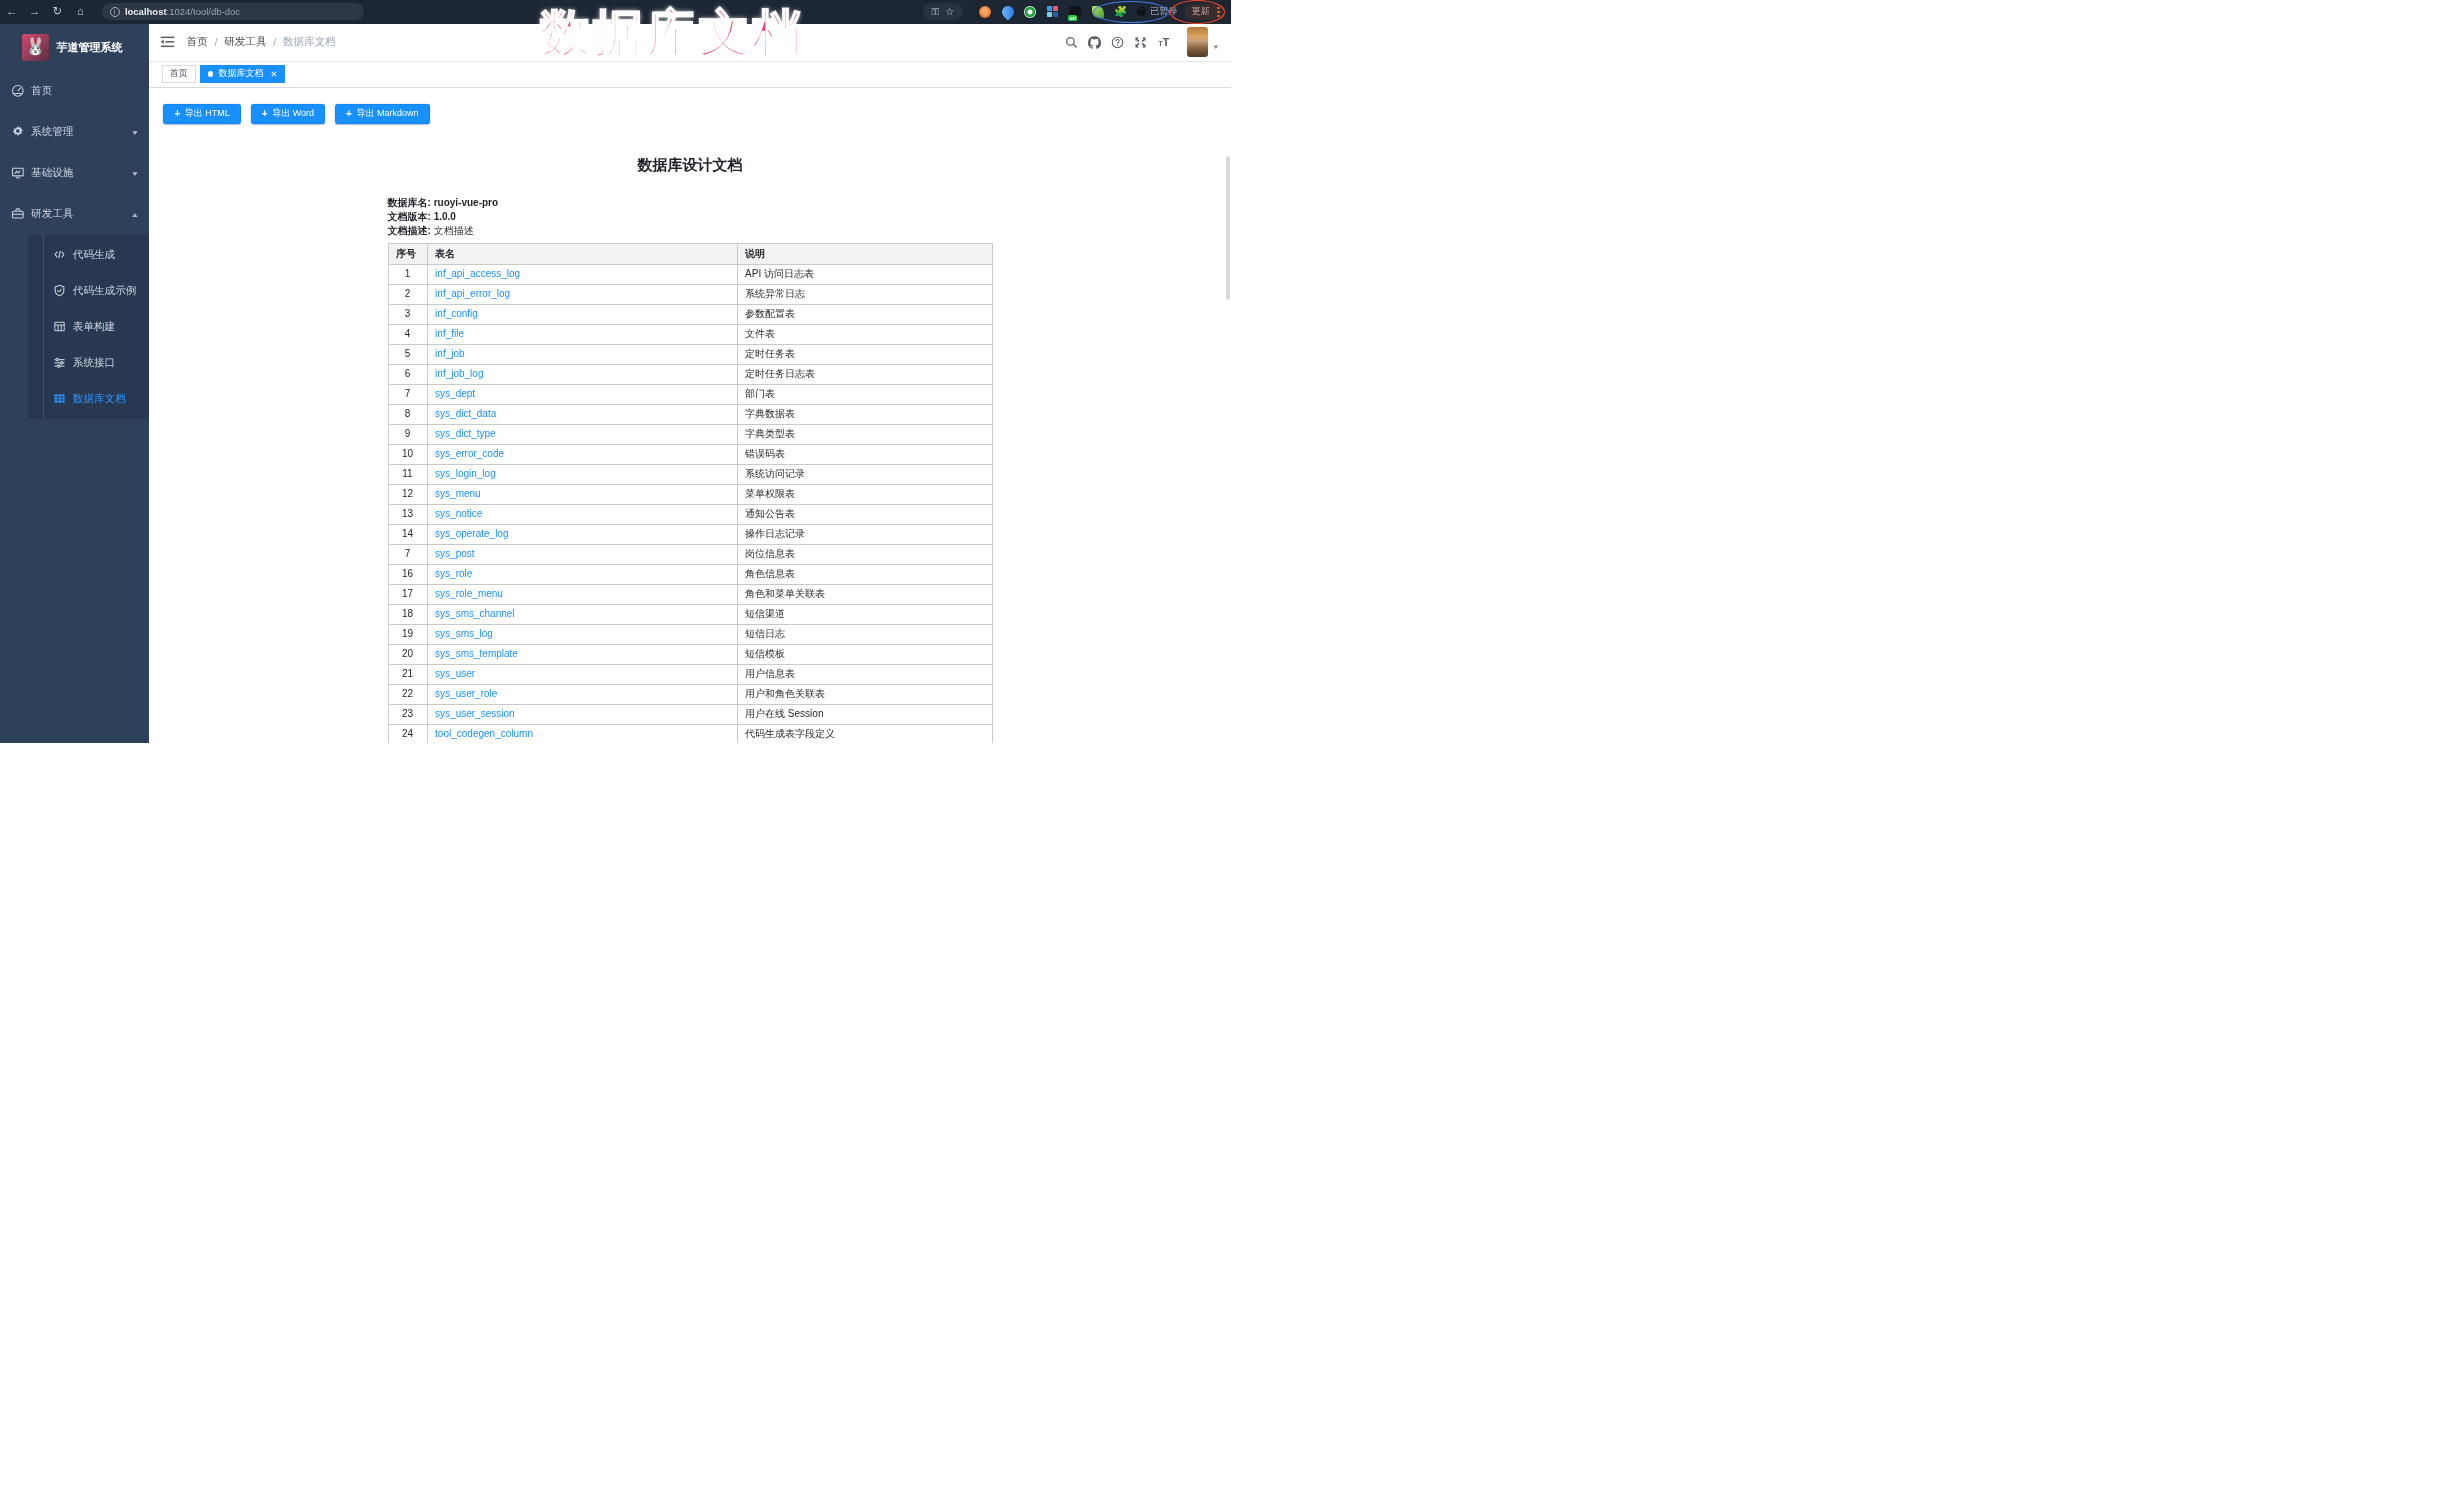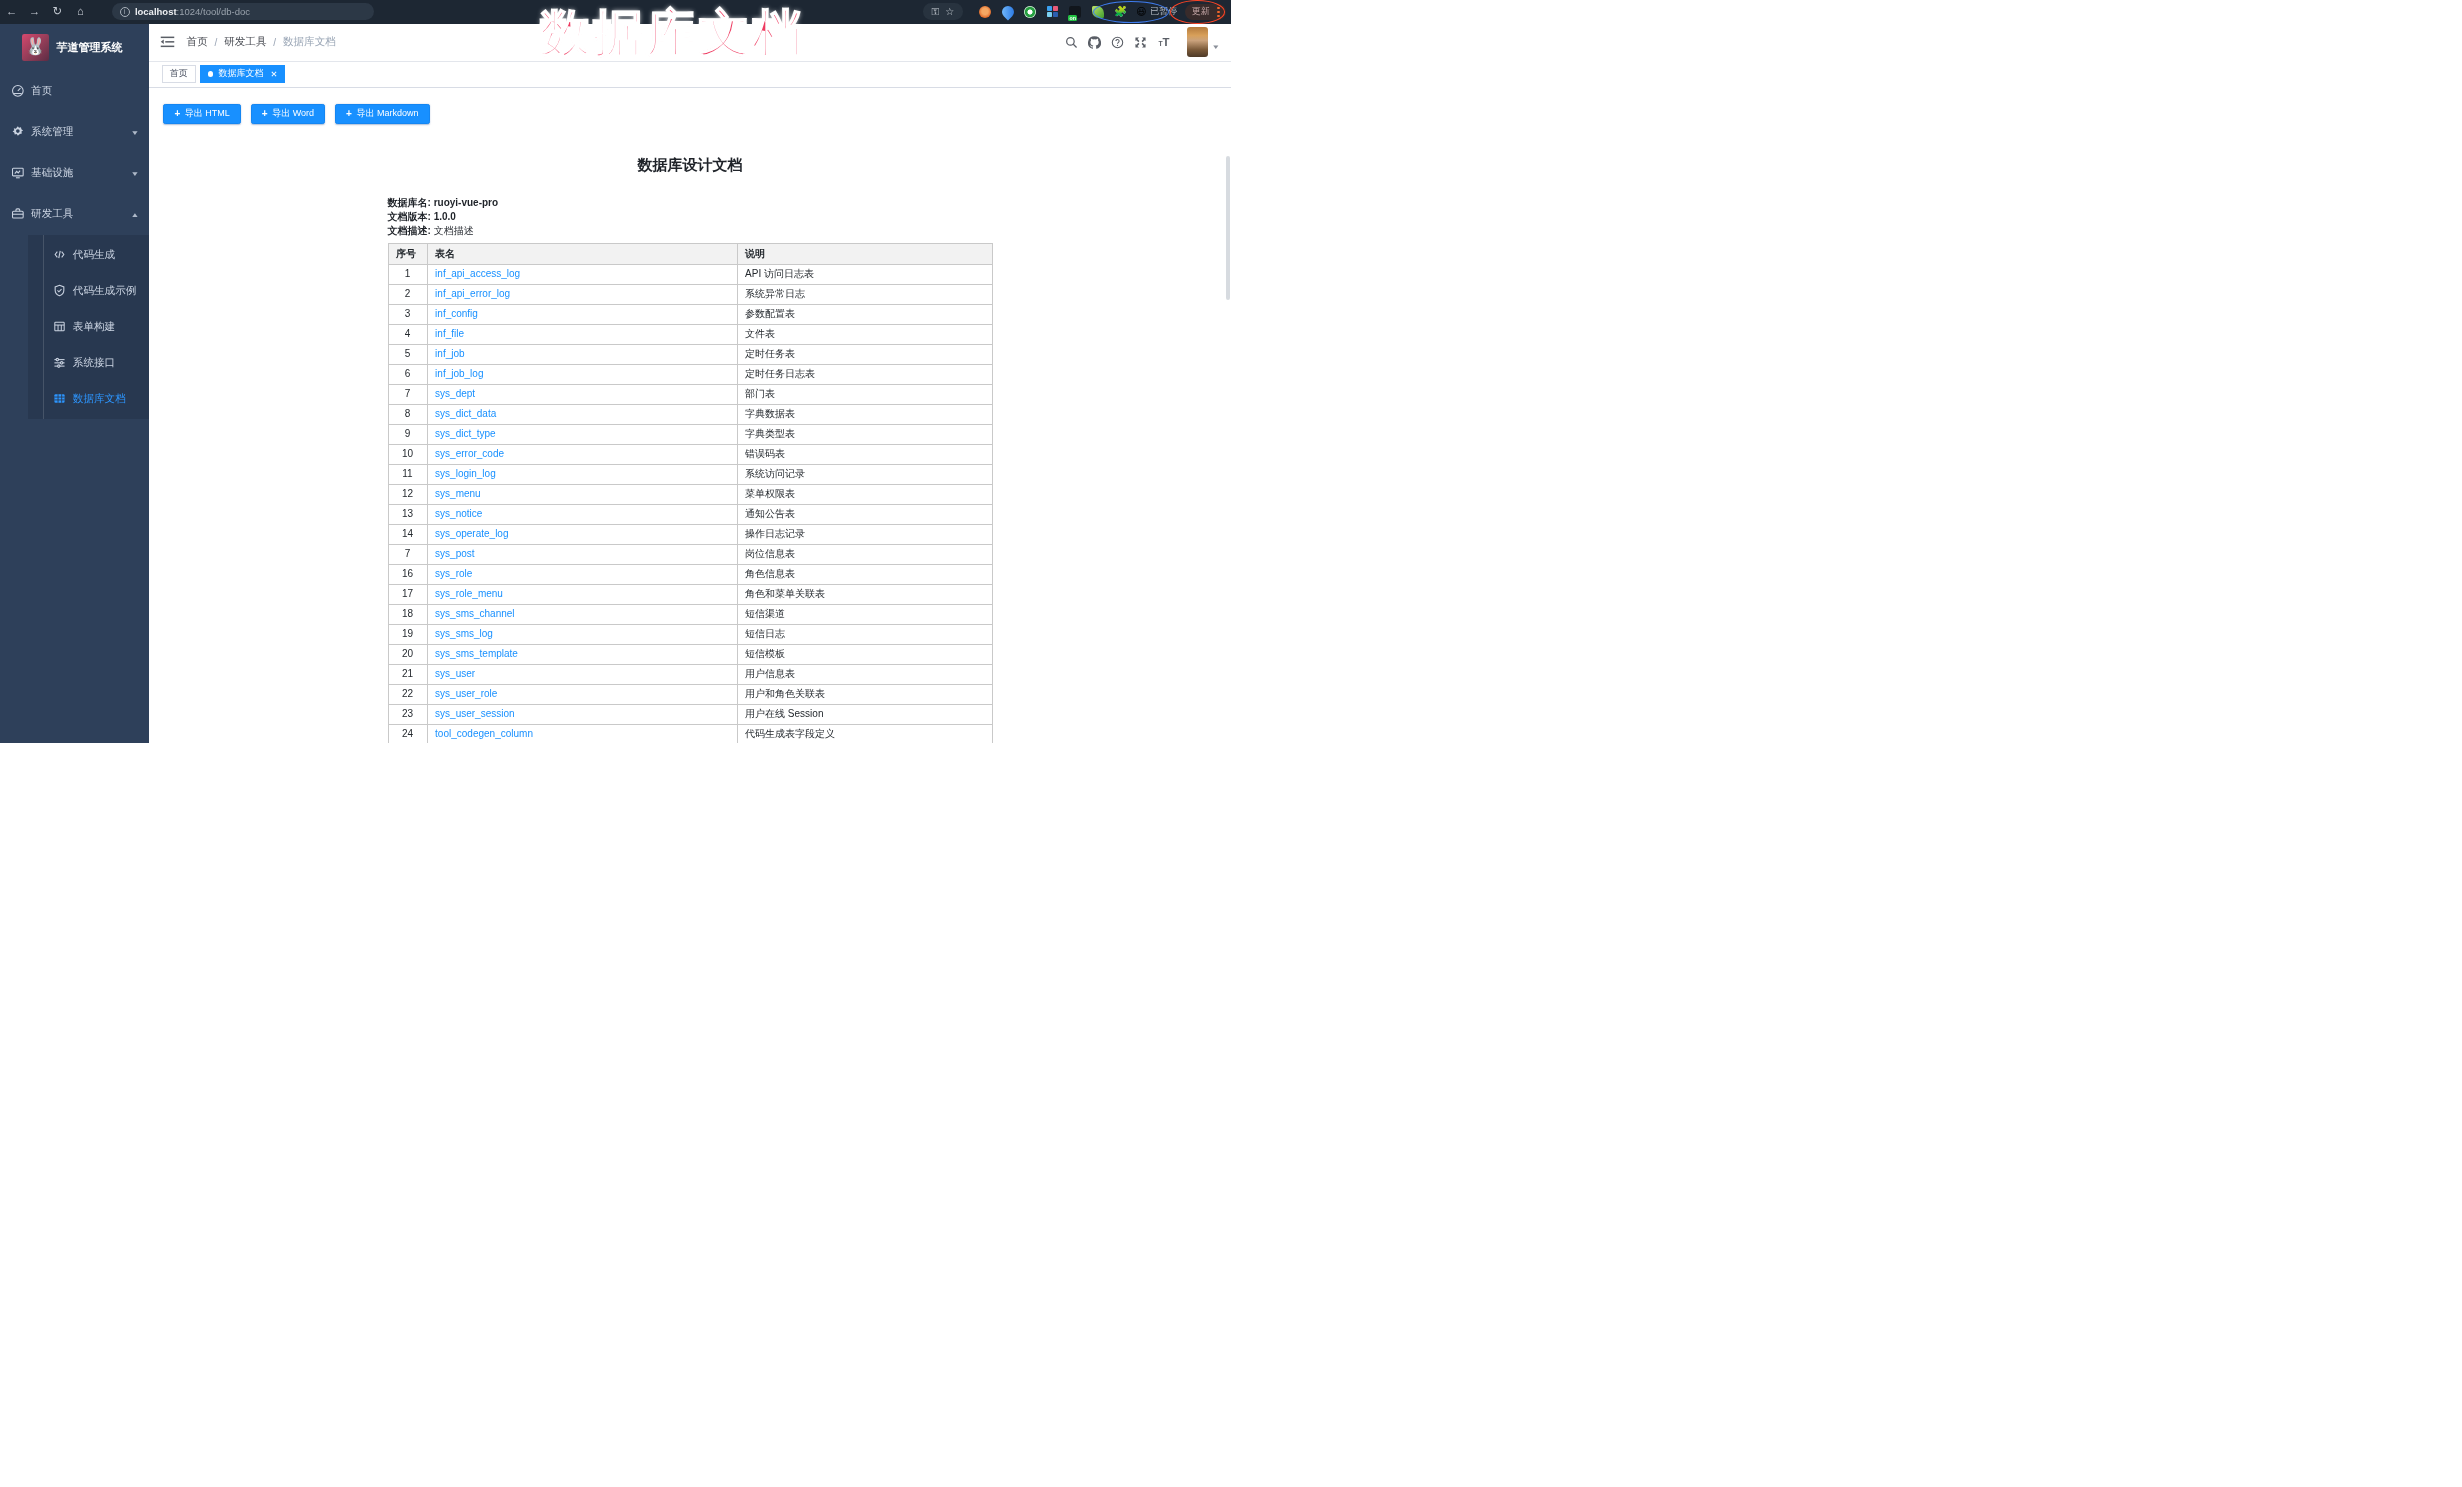--- a/index.html
+++ b/index.html
@@ -3,21 +3,21 @@
 <meta charset="utf-8">
 <style>
   * { margin:0; padding:0; box-sizing:border-box; }
   html,body { width:1231px; height:743px; overflow:hidden; background:#fff;
     font-family:"Liberation Sans","DejaVu Sans",sans-serif; }
   .screen { position:relative; width:1231px; height:743px; display:flex; flex-direction:column; }
 
   
   .browser-bar { position:relative; height:23.5px; background:#1d2733; display:flex; align-items:center; flex:0 0 23.5px; z-index:5; }
   .nav-ic { width:23px; text-align:center; color:#c6ccd4; font-size:11.4px; line-height:23.5px; cursor:pointer; }
-  .url-pill { position:absolute; left:112px; top:3px; width:262px; height:17.4px; background:#2c3846; border-radius:9px;
+  .url-pill { position:absolute; left:102px; top:3px; width:262px; height:17.4px; background:#2c3846; border-radius:9px;
     display:flex; align-items:center; padding:0 7.6px; }
   .info-ic { width:10px; height:10px; border:1.1px solid #aab2bb; border-radius:50%; color:#aab2bb; font-size:6.8px;
     line-height:8.3px; text-align:center; margin-right:5.3px; font-style:normal; }
   .url-text { font-size:9.5px; color:#9aa3ad; white-space:nowrap; }
   .url-text b { color:#eceef1; font-weight:bold; }
   .brw-right { position:absolute; right:0; top:0; height:23.5px; display:flex; align-items:center; }
   .chip-keystar { display:flex; align-items:center; background:#28333f; border-radius:8.3px; height:16.7px; padding:0 6px; margin-right:10.6px; }
   .mini-ic { color:#cfd5db; font-size:10px; margin:0 3px; }
   .ext { width:12px; height:12px; border-radius:50%; margin:0 5.3px; position:relative; }
   .ext-grid { border-radius:2.3px; display:grid; grid-template-columns:5.3px 5.3px; grid-gap:0.8px; background:transparent; }

